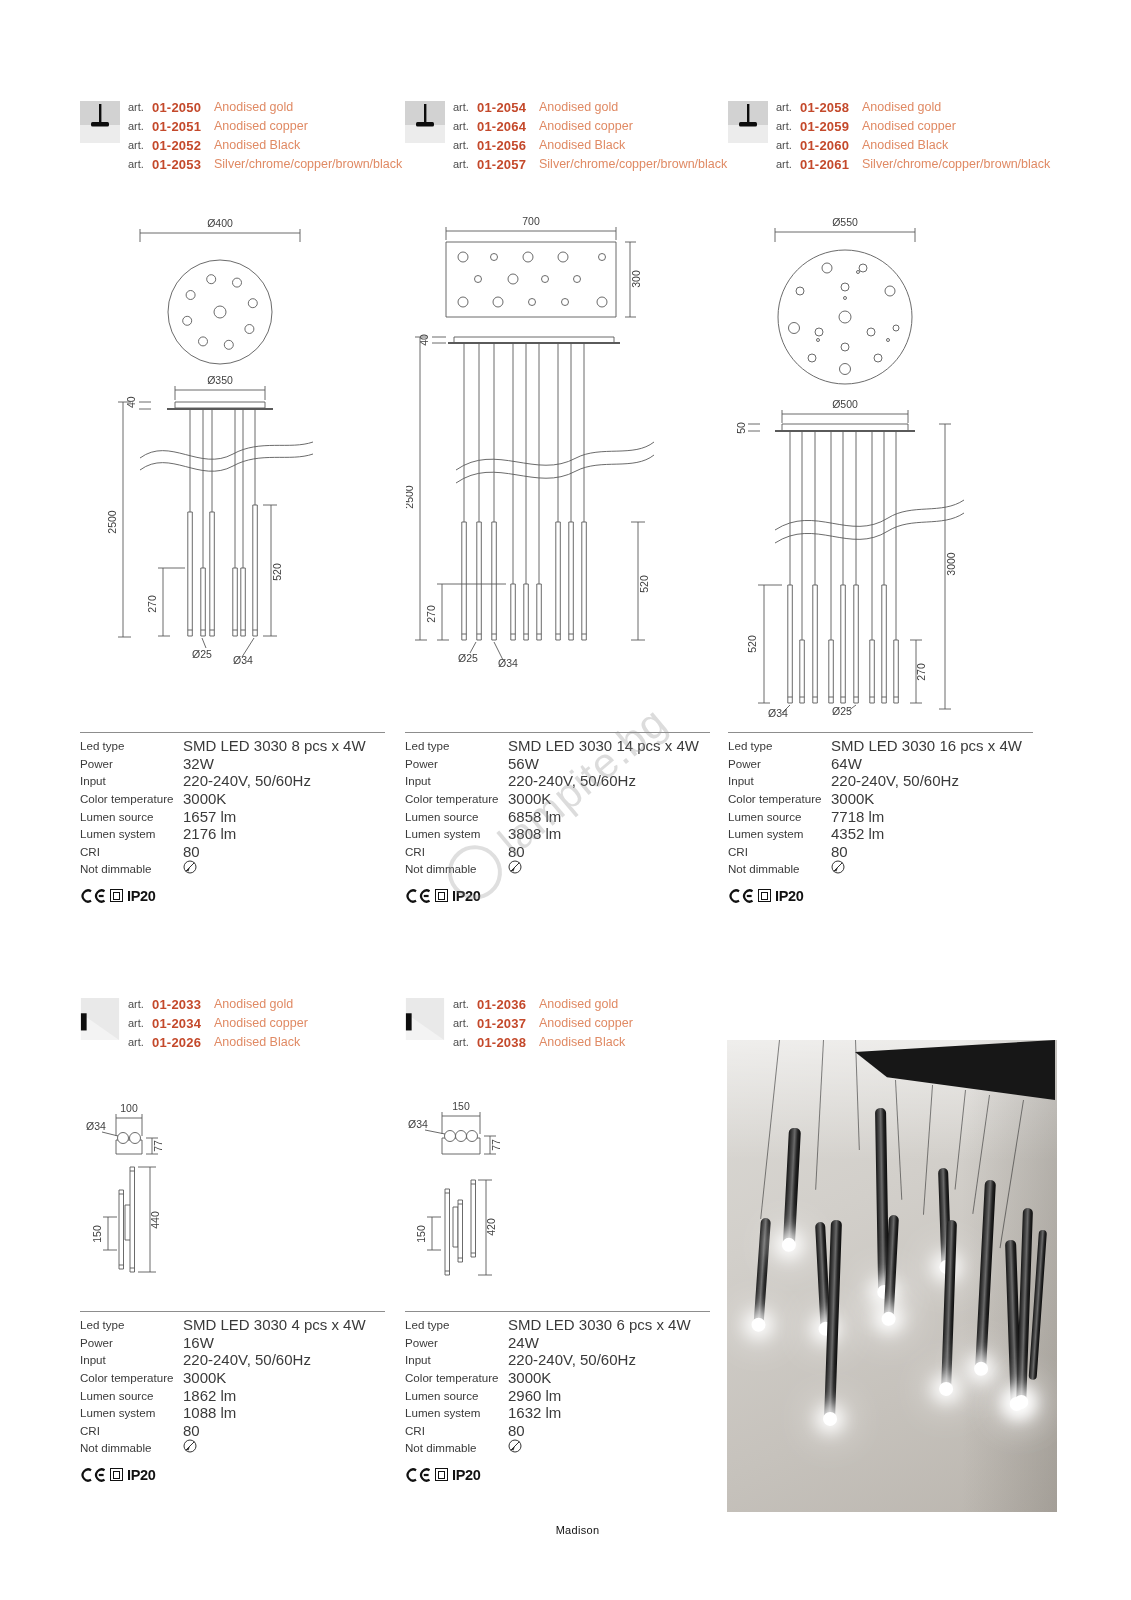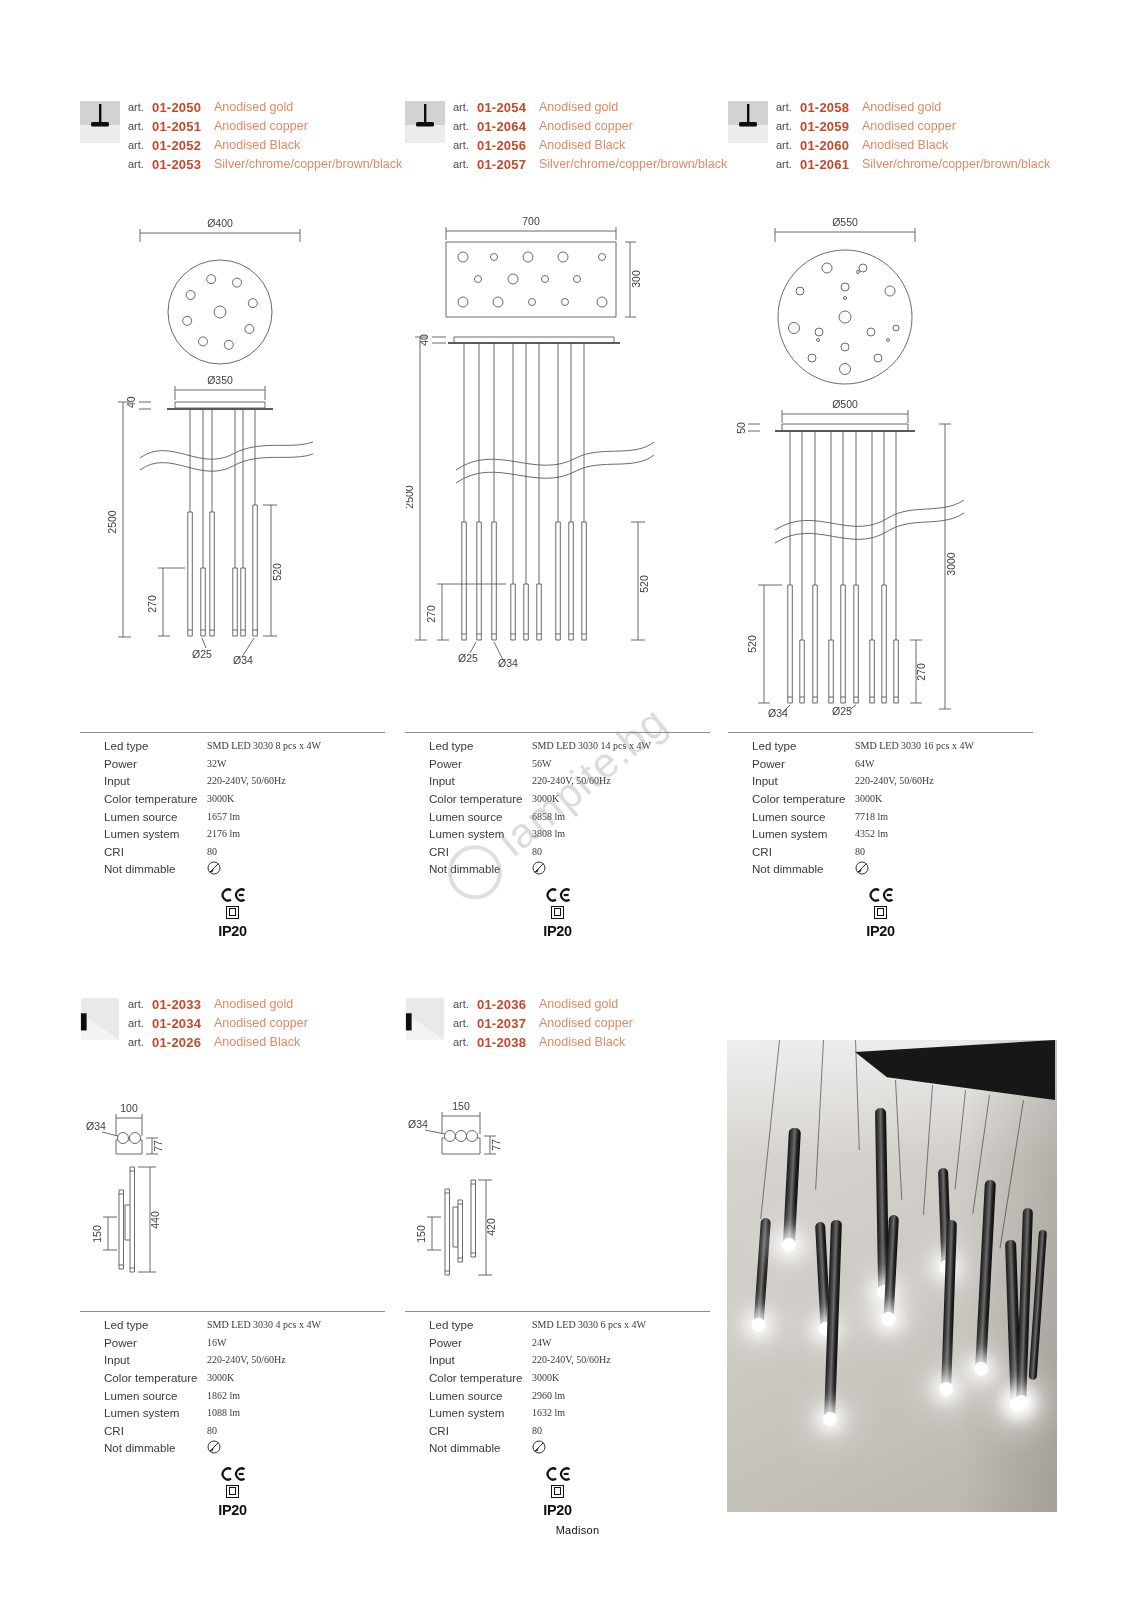--- a/index.html
+++ b/index.html
@@ -18,24 +18,24 @@
   .afinish{font-size:12.5px; color:#e08a64;}
   
   svg.tech line, svg.tech path, svg.tech rect, svg.tech circle, svg.tech polyline{
     stroke:#5a5a5a; fill:none; stroke-width:0.9; vector-effect:non-scaling-stroke;}
   svg.tech .thick{stroke-width:2.2;}
   svg.tech .fillrect{fill:#ffffff;}
   svg.tech text{fill:#3f3f3f; font-size:10.5px; stroke:none; font-family:"Liberation Sans",sans-serif;}
   svg.tech{position:absolute;}
   
   .spec{position:absolute; width:305px; border-top:1px solid #8d8d8d; padding-top:4px;}
-  .srow{display:flex; align-items:center; height:17.6px;margin-left:24px;}
+  .srow{display:flex; align-items:center; height:17.6px;}
   .sl{width:103px; font-size:11.6px; color:#3a3a3a;}
-  .sv{font-size:10px; color:#3a3a3a;font-family:Liberation Serif, serif;}
-  .cert{display:flex; align-items:center; gap:4px; margin-top:10px;flex-direction:column;}
+  .sv{font-size:15px; color:#3a3a3a;}
+  .cert{display:flex; align-items:center; gap:4px; margin-top:10px;}
   .sq2{position:relative; width:11px; height:11px; border:1.6px solid #111; display:inline-block;}
   .sq2::after{content:""; position:absolute; inset:1.6px; border:1.4px solid #111;}
   .ip{font-size:14.5px; font-weight:bold; color:#111; letter-spacing:-0.3px;}
   
   .watermark{position:absolute; left:418px; top:755px; width:310px; height:70px;
     display:flex; align-items:center; gap:12px;
     transform:rotate(-40deg); pointer-events:none;}
   .wm-circle{width:46px; height:46px; border:4px solid rgba(150,150,150,.30); border-radius:50%;}
   .wm-text{font-size:42px; color:rgba(145,145,145,.32); letter-spacing:1px;}
   

